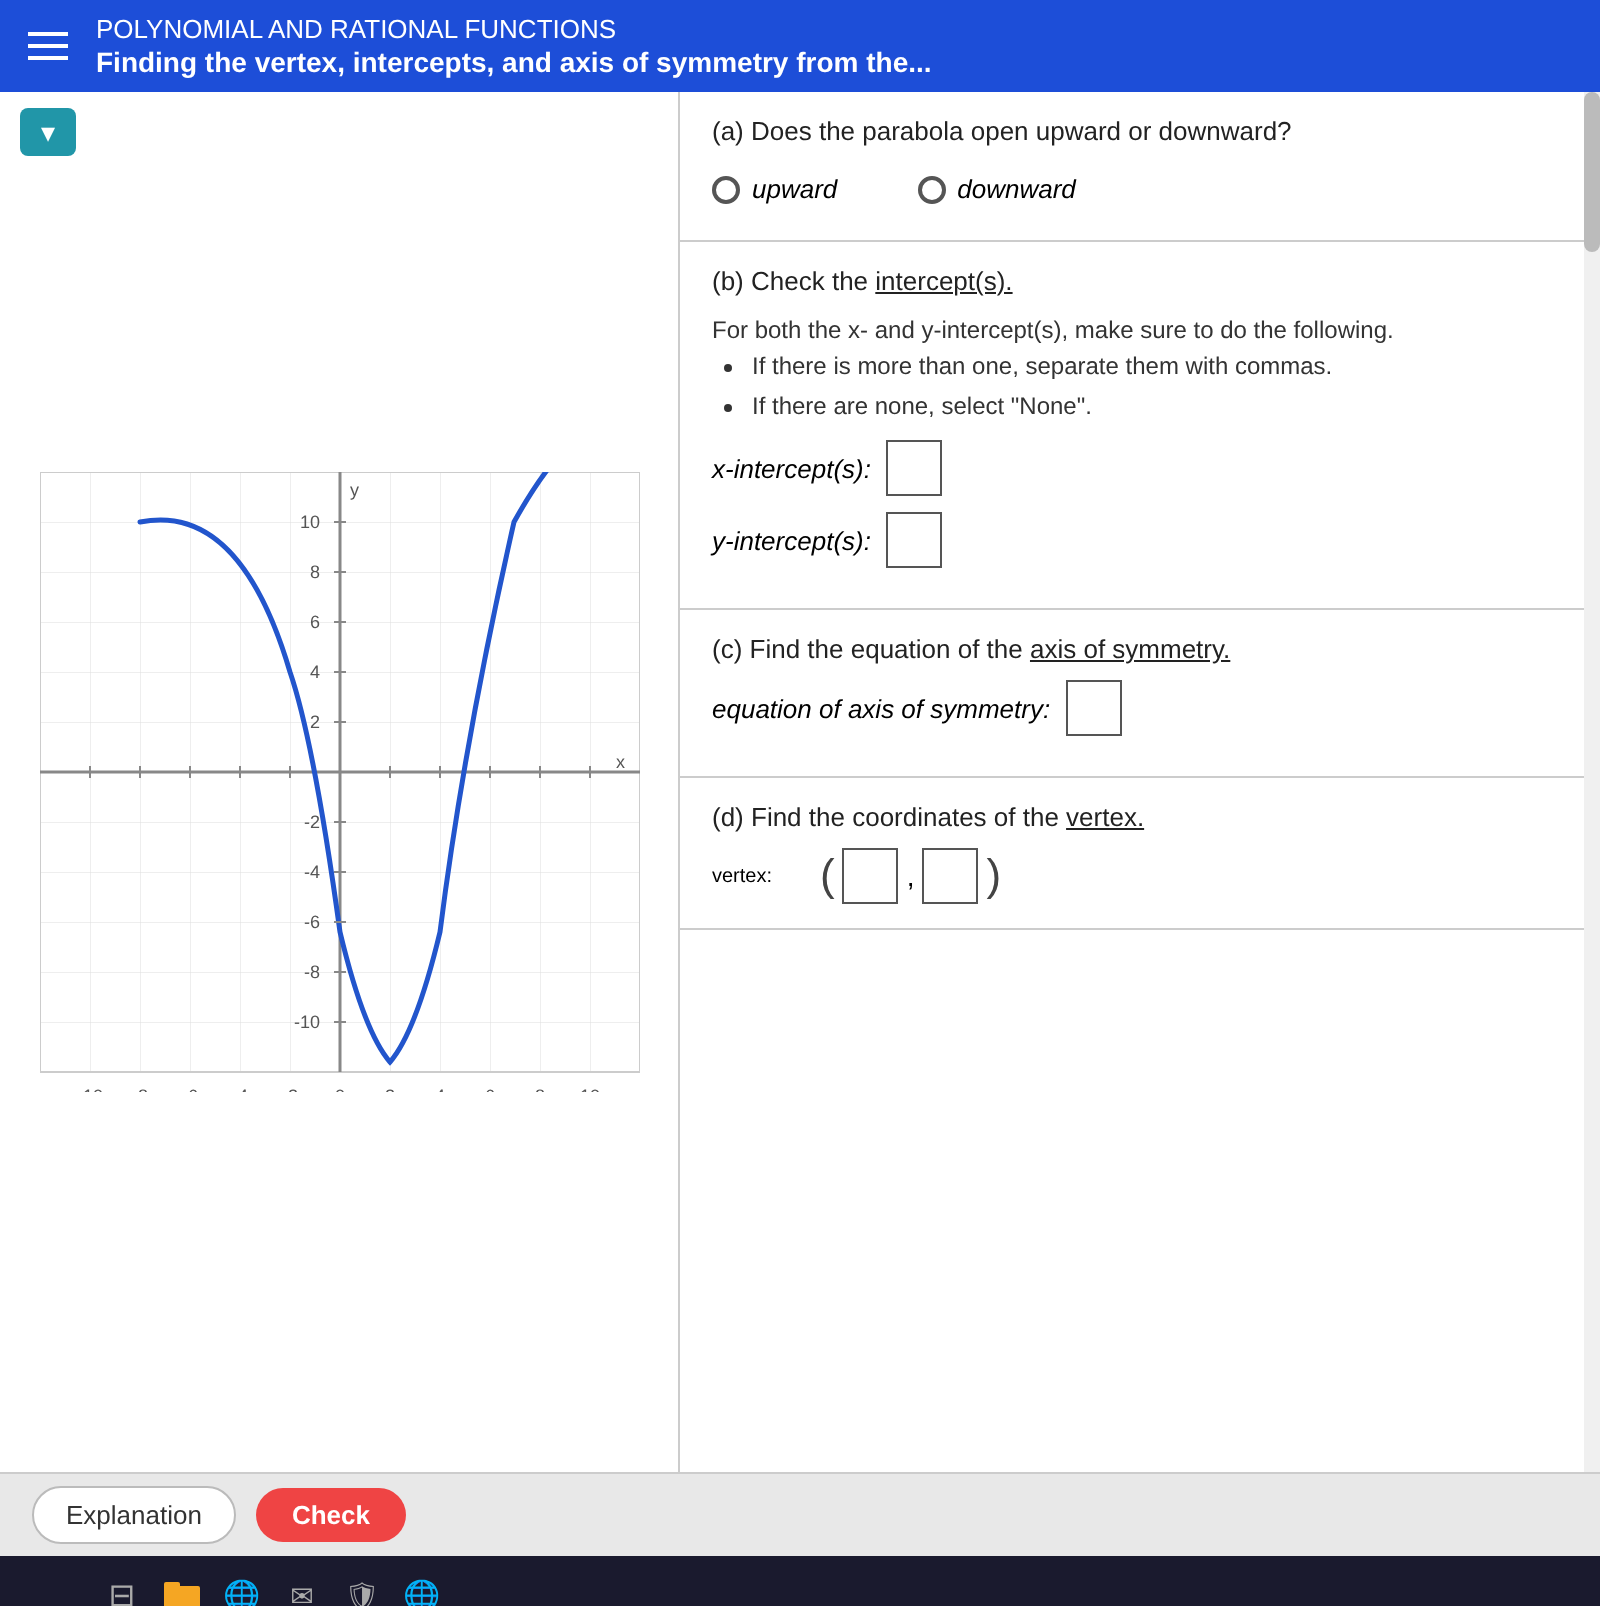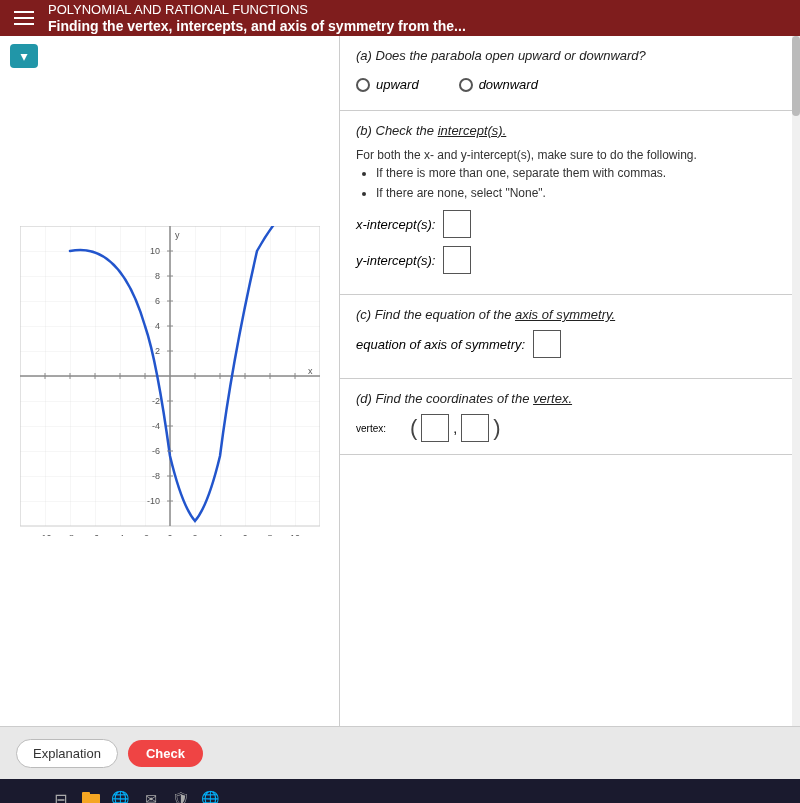--- a/index.html
+++ b/index.html
@@ -6,27 +6,27 @@
     body {
       width: 800px;
       height: 803px;
       overflow: hidden;
       background: #1a1a1a;
       font-family: Arial, sans-serif;
     }
 
     
     .top-bar {
-      background: #7f1d1d;
+      background: #1d4ed8;
       color: white;
       padding: 6px 12px 6px 10px;
       display: flex;
       align-items: center;
       gap: 10px;
-      height: 36px;
+      height: 46px;
     }
     .hamburger-icon {
       display: flex;
       flex-direction: column;
       gap: 4px;
       cursor: pointer;
       padding: 4px;
     }
     .hamburger-icon span {
       display: block;
@@ -97,21 +97,20 @@
 
     .question-section {
       border-bottom: 1px solid #ccc;
       padding: 12px 16px;
     }
 
     .question-label {
       font-size: 13px;
       color: #222;
       margin-bottom: 8px;
-      font-style: italic;
     }
 
     .question-label .underline {
       text-decoration: underline;
     }
 
     
     .radio-row {
       display: flex;
       align-items: center;
@@ -183,21 +182,21 @@
       height: 28px;
       border: 1.5px solid #555;
       display: inline-block;
     }
     .comma-sep {
       font-size: 14px;
     }
 
     
     .bottom-bar {
-      height: 53px;
+      height: 42px;
       background: #e8e8e8;
       border-top: 1px solid #ccc;
       display: flex;
       align-items: center;
       padding: 0 16px;
       gap: 10px;
     }
     .btn-explanation {
       background: white;
       border: 1px solid #bbb;

